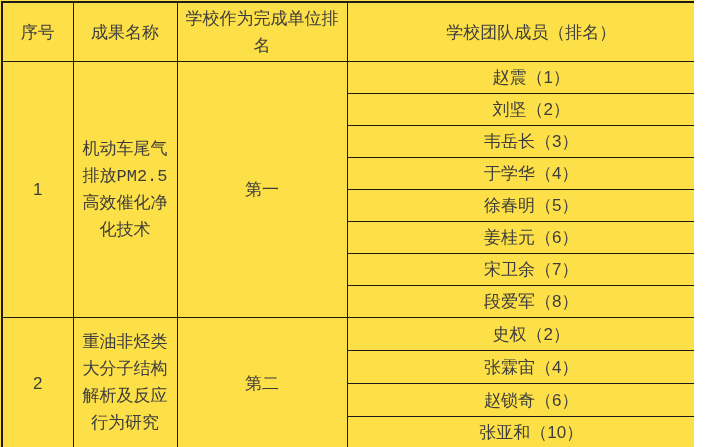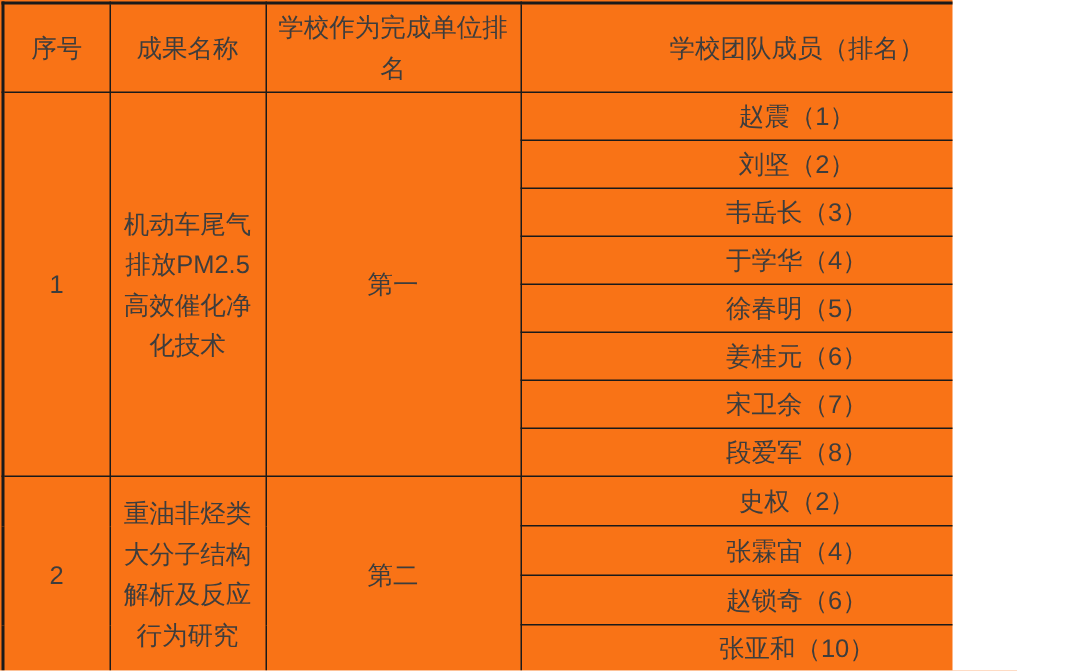--- a/index.html
+++ b/index.html
@@ -2,25 +2,25 @@
 <html><head>
 <meta charset="utf-8">
 <style>
   html, body {
     margin: 0;
     padding: 0;
     background: #ffffff;
     font-family: "Liberation Sans", "DejaVu Sans", sans-serif;
   }
   .page {
-    width: 635px;
+    width: 694px;
     height: 447px;
     box-sizing: border-box;
     overflow: hidden;
-    background: #f97316;
+    background: #fde047;
   }
   table.achievements {
     border-collapse: collapse;
     table-layout: fixed;
     width: 712px;
     height: 445px;
     margin: 1px;
     color: #3d3d3d;
     font-size: 17px;
   }
@@ -37,21 +37,21 @@
   table.achievements {
     border: 2px solid #1a1a1a;
   }
   col.c-index { width: 71px; }
   col.c-name  { width: 104px; }
   col.c-rank  { width: 170px; }
   col.c-team  { width: 369px; }
   thead th { height: 53px; line-height: 26px; }
   tr.group-0 td.member-cell { height: 30px; }
   tr.group-1 td.member-cell { height: 33px; }
-  td.name-cell { line-height: 28px; padding: 2px 8px; }
+  td.name-cell { line-height: 28px; padding: 2px 8px; font-family: Liberation Mono, monospace; }
 </style>
 </head>
 <body>
 
 <div class="page">
   <table class="achievements">
     <colgroup>
       <col class="c-index">
       <col class="c-name">
       <col class="c-rank">

